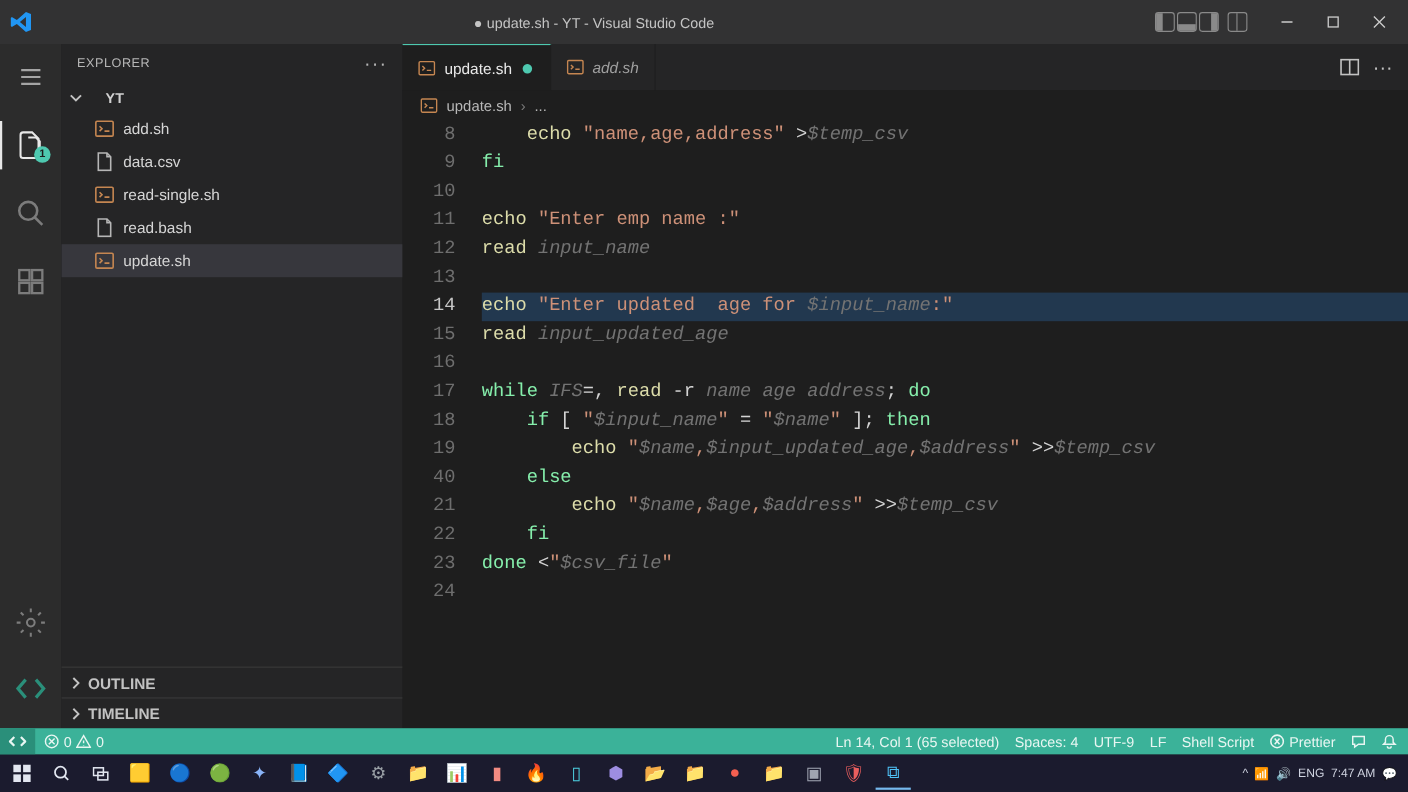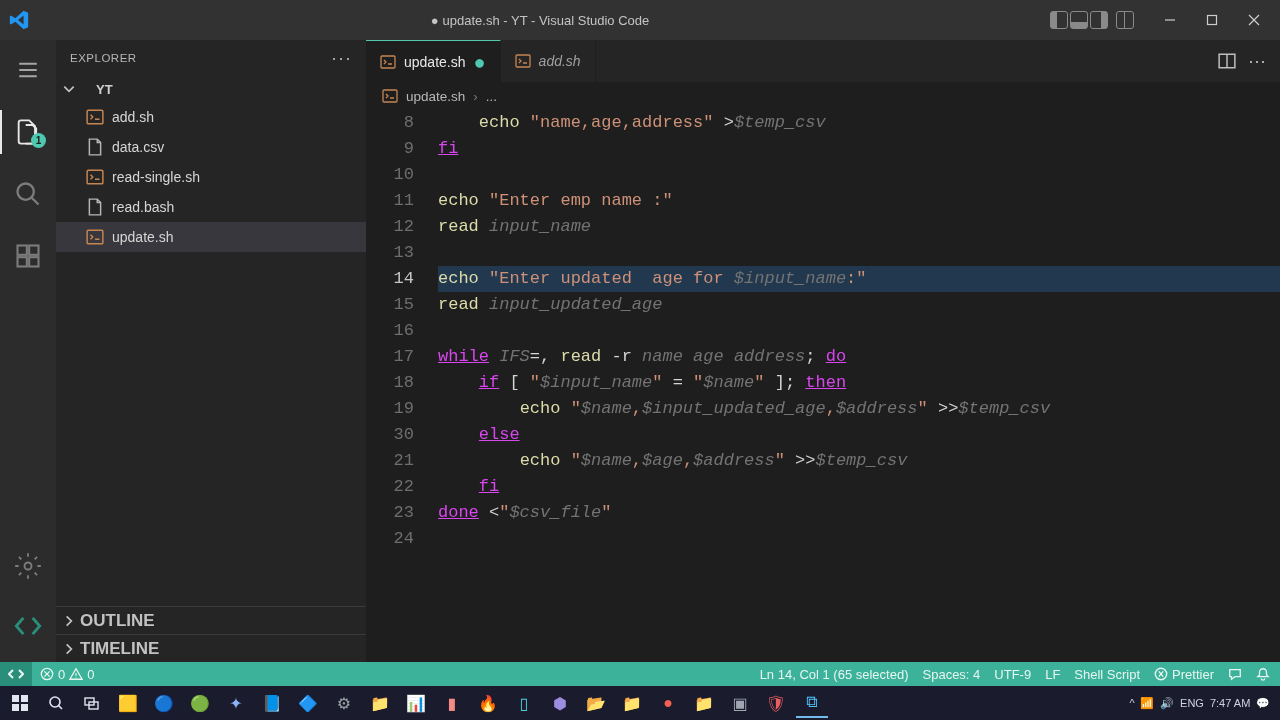--- a/index.html
+++ b/index.html
@@ -42,41 +42,41 @@
 
 .sidebar { width: 310px; background: #252526; display: flex; flex-direction: column; }
 .sidebar-header { height: 36px; display: flex; align-items: center; justify-content: space-between; padding: 0 14px; color: #b6b6b6; font-size: 11.5px; letter-spacing: 0.5px; }
 .sidebar-header .dots { font-size: 18px; letter-spacing: 1px; cursor: pointer; }
 .folder-row { height: 26px; display: flex; align-items: center; padding: 0 6px; gap: 20px; color: #d0d0d0; font-size: 13px; font-weight: 600; }
 .chevron { width: 14px; height: 14px; }
 .file-list { flex: 1; }
 .file-item { height: 30px; display: flex; align-items: center; padding-left: 30px; gap: 8px; color: #d6d6d6; font-size: 14px; cursor: pointer; }
 .file-item.selected { background: #37373d; }
 .file-icon { width: 18px; height: 18px; display: flex; align-items: center; justify-content: center; }
-.section-collapsed { height: 28px; display: flex; align-items: center; padding: 0 6px; gap: 4px; font-size: 17px; font-weight: 600; color: #c2c2c2; border-top: 1px solid #3a3a3a; }
+.section-collapsed { height: 28px; display: flex; align-items: center; padding: 0 6px; gap: 4px; font-size: 14px; font-weight: 600; color: #c2c2c2; border-top: 1px solid #3a3a3a; }
 
 .editor-area { flex: 1; display: flex; flex-direction: column; background: #1e1e1e; }
 .tabs-row { height: 42px; background: #252526; display: flex; align-items: stretch; }
 .tab { display: flex; align-items: center; padding: 0 14px; gap: 8px; color: #a0a0a0; font-size: 14px; cursor: pointer; border-right: 1px solid #1e1e1e; }
 .tab.active { background: #1e1e1e; color: #e8e8e8; border-top: 1.5px solid #4ec9b0; }
 .tab .dirty { color: #4ec9b0; font-size: 20px; line-height: 8px; }
 .tab.italic span.label { font-style: italic; }
 .tabs-actions { margin-left: auto; display: flex; align-items: center; gap: 12px; padding: 0 14px; color: #c2c2c2; }
 .tabs-actions svg { width: 18px; height: 18px; cursor: pointer; }
 
 .breadcrumb { height: 28px; background: #1e1e1e; display: flex; align-items: center; padding: 0 16px; gap: 8px; font-size: 13.5px; color: #b8b8b8; }
 .breadcrumb .sep { color: #7a7a7a; }
 
 .code-area { flex: 1; display: flex; font-family: 'Consolas', 'Courier New', monospace; font-size: 17px; line-height: 26px; position: relative; }
 .gutter { width: 72px; text-align: right; padding-right: 24px; color: #6e6e6e; user-select: none; }
 .gutter .current { color: #c6c6c6; }
 .code { flex: 1; white-space: pre; color: #d4d4d4; }
 .code .line { height: 26px; }
 .code .highlighted { background: rgba(38, 79, 120, 0.55); }
-.k { color: #d946ef; text-decoration: underline; }
+.k { color: #86efac; }
 .cmd { color: #dcdcaa; }
 .str { color: #ce9178; }
 .var { color: #737373; font-style: italic; }
 .op { color: #d4d4d4; }
 
 .status-bar { height: 24px; background: #3bb299; display: flex; align-items: center; padding: 0 10px; font-size: 13px; color: #e8f6f2; }
 .status-left, .status-right { display: flex; align-items: center; gap: 14px; }
 .status-right { margin-left: auto; align-items: center; }
 .status-item { display: flex; align-items: center; gap: 4px; cursor: pointer; }
 .status-item svg { width: 14px; height: 14px; }
@@ -296,21 +296,21 @@
           <div>10</div>
           <div>11</div>
           <div>12</div>
           <div>13</div>
           <div class="current">14</div>
           <div>15</div>
           <div>16</div>
           <div>17</div>
           <div>18</div>
           <div>19</div>
-          <div>30</div>
+          <div>40</div>
           <div>21</div>
           <div>22</div>
           <div>23</div>
           <div>24</div>
         </div>
       <div class="code" id="code"><div class="line">    <span class="cmd">echo</span><span class="op"> </span><span class="str">"name,age,address"</span><span class="op"> &gt;</span><span class="var">$temp_csv</span></div><div class="line"><span class="k">fi</span></div><div class="line">&nbsp;</div><div class="line"><span class="cmd">echo</span><span class="op"> </span><span class="str">"Enter emp name :"</span></div><div class="line"><span class="cmd">read</span><span class="op"> </span><span class="var">input_name</span></div><div class="line">&nbsp;</div><div class="line highlighted"><span class="cmd">echo</span><span class="op"> </span><span class="str">"Enter updated  age for </span><span class="var">$input_name</span><span class="str">:"</span></div><div class="line"><span class="cmd">read</span><span class="op"> </span><span class="var">input_updated_age</span></div><div class="line">&nbsp;</div><div class="line"><span class="k">while</span><span class="op"> </span><span class="var">IFS</span><span class="op">=, </span><span class="cmd">read</span><span class="op"> -r </span><span class="var">name</span><span class="op"> </span><span class="var">age</span><span class="op"> </span><span class="var">address</span><span class="op">; </span><span class="k">do</span></div><div class="line">    <span class="k">if</span><span class="op"> [ </span><span class="str">"</span><span class="var">$input_name</span><span class="str">"</span><span class="op"> = </span><span class="str">"</span><span class="var">$name</span><span class="str">"</span><span class="op"> ]; </span><span class="k">then</span></div><div class="line">        <span class="cmd">echo</span><span class="op"> </span><span class="str">"</span><span class="var">$name</span><span class="str">,</span><span class="var">$input_updated_age</span><span class="str">,</span><span class="var">$address</span><span class="str">"</span><span class="op"> &gt;&gt;</span><span class="var">$temp_csv</span></div><div class="line">    <span class="k">else</span></div><div class="line">        <span class="cmd">echo</span><span class="op"> </span><span class="str">"</span><span class="var">$name</span><span class="str">,</span><span class="var">$age</span><span class="str">,</span><span class="var">$address</span><span class="str">"</span><span class="op"> &gt;&gt;</span><span class="var">$temp_csv</span></div><div class="line">    <span class="k">fi</span></div><div class="line"><span class="k">done</span><span class="op"> &lt;</span><span class="str">"</span><span class="var">$csv_file</span><span class="str">"</span></div><div class="line">&nbsp;</div></div>
     </div>
   </div>
 </div>
 

